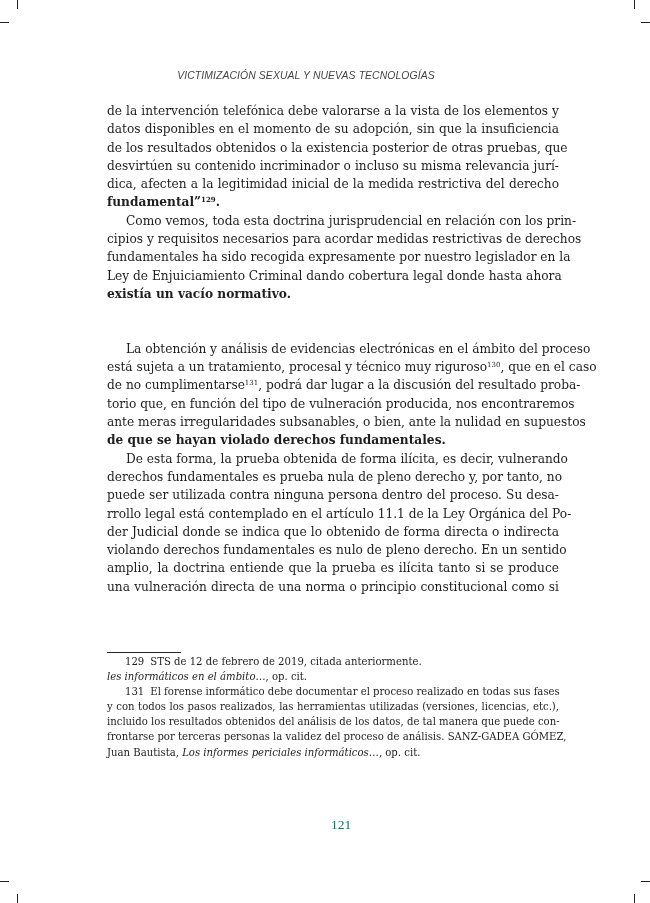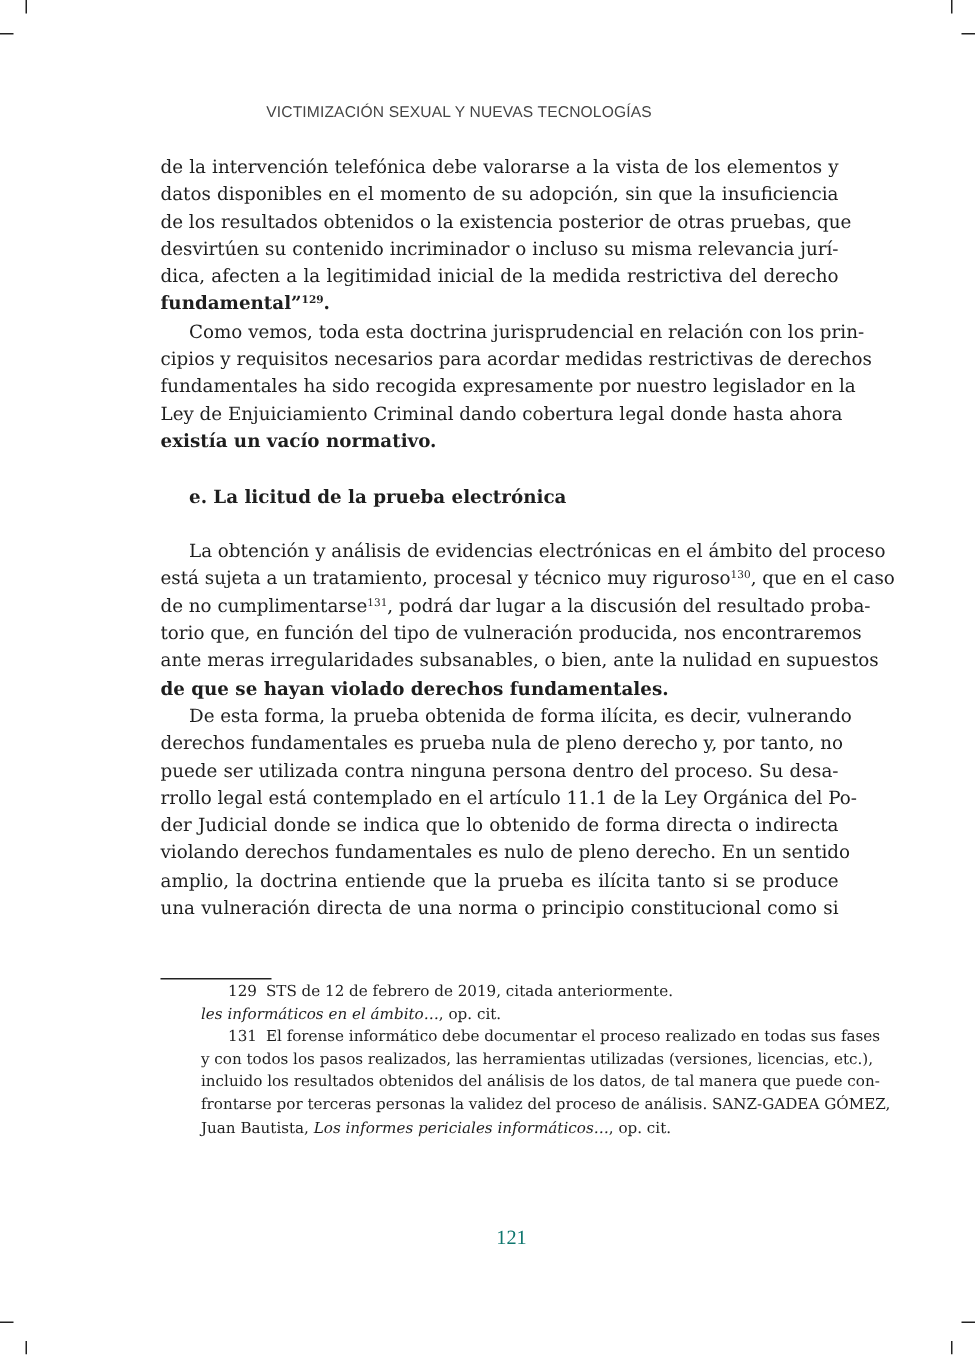--- a/index.html
+++ b/index.html
@@ -21,20 +21,21 @@
     .running-header {
       position: absolute;
       top: 70px;
       left: 0;
       width: 612px;
       text-align: center;
       font-family: "Liberation Sans", sans-serif;
       font-size: 10.4px;
       letter-spacing: 0.1px;
       color: #444;
+      font-style: italic;
     }
     .body-text {
       position: absolute;
       left: 107px;
       top: 102px;
       width: 452px;
       font-family: "DejaVu Serif", serif;
       font-size: 12.2px;
       line-height: 18.3px;
       color: #1e1e1e;
@@ -79,21 +80,20 @@
       font-size: 10.1px;
       line-height: 15.1px;
       color: #1e1e1e;
     }
     .fn-line {
       display: block;
       white-space: nowrap;
       text-align: justify;
       text-align-last: justify;
       height: 15.1px;
-      margin-left: 27px;
     }
     .fn-line.last { text-align-last: left; }
     .fn-line.indent { padding-left: 18px; }
     .fn-num { margin-right: 6px; }
     .page-number {
       position: absolute;
       top: 817px;
       left: 0;
       width: 650px;
       text-align: center;
@@ -131,21 +131,20 @@
 
   <div>
     <span class="line indent">Como vemos, toda esta doctrina jurisprudencial en relación con los prin-</span>
     <span class="line">cipios y requisitos necesarios para acordar medidas restrictivas de derechos</span>
     <span class="line">fundamentales ha sido recogida expresamente por nuestro legislador en la</span>
     <span class="line">Ley de Enjuiciamiento Criminal dando cobertura legal donde hasta ahora</span>
     <span class="line last">existía un vacío normativo.</span>
   </div>
 
   <span class="blank"></span>
-  <span class="line last indent">e. La licitud de la prueba electrónica</span>
   <span class="blank"></span>
 
   <div>
     <span class="line indent">La obtención y análisis de evidencias electrónicas en el ámbito del proceso</span>
     <span class="line"><span>está sujeta a un tratamiento, procesal y técnico muy riguroso</span><sup>130</sup><span>, que en el caso</span></span>
     <span class="line"><span>de no cumplimentarse</span><sup>131</sup><span>, podrá dar lugar a la discusión del resultado proba-</span></span>
     <span class="line">torio que, en función del tipo de vulneración producida, nos encontraremos</span>
     <span class="line">ante meras irregularidades subsanables, o bien, ante la nulidad en supuestos</span>
     <span class="line last">de que se hayan violado derechos fundamentales.</span>
   </div>

